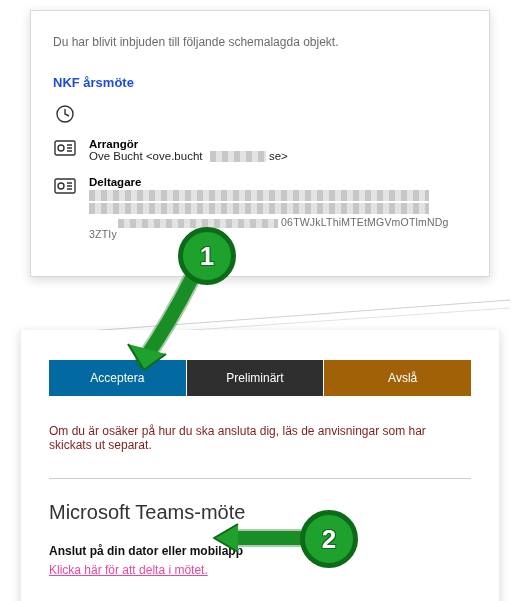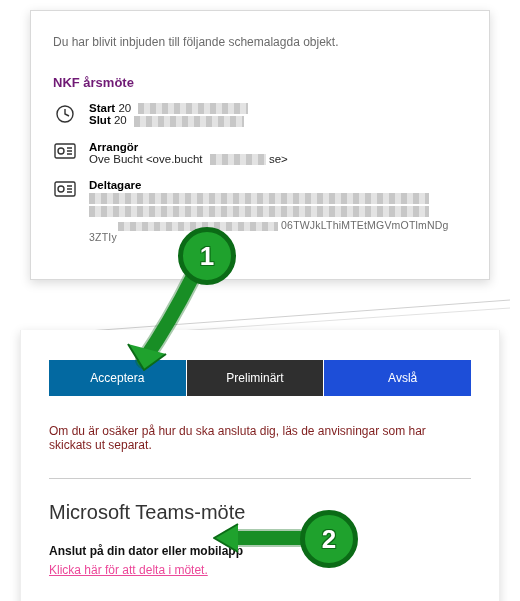--- a/index.html
+++ b/index.html
@@ -21,21 +21,21 @@
     padding: 24px 22px 22px 22px;
     box-sizing: border-box;
   }
   .intro {
     color: #6b6b6b;
     font-size: 12px;
     margin-bottom: 26px;
   }
   .title {
     font-weight: 700;
-    color: #701a75;
+    color: #1d4ed8;
     font-size: 13px;
     margin-bottom: 12px;
   }
   .row {
     display: flex;
     align-items: flex-start;
     gap: 12px;
     margin-bottom: 14px;
     font-size: 11.5px;
     color: #222;
@@ -112,21 +112,21 @@
     text-align: center;
     padding: 11px 0;
     color: #fff;
     font-size: 12px;
     cursor: pointer;
     border-right: 1px solid #fff;
   }
   .btn:last-child { border-right: none; }
   .btn.accept { background: #0369a1; }
   .btn.tentative { background: #2f2f2f; }
-  .btn.decline { background: #1d4ed8; padding-left: 10px; }
+  .btn.decline { background: #a16207; padding-left: 10px; }
   .info-line {
     font-size: 12px;
     color: #7f1d1d;
     margin-bottom: 26px;
   }
   hr.sep {
     border: none;
     border-top: 1px solid #ccc;
     margin: 0 0 22px 0;
   }
@@ -183,28 +183,20 @@
 <div class="card">
   <div class="intro">Du har blivit inbjuden till följande schemalagda objekt.</div>
   <div class="title">NKF årsmöte</div>
 
   <div class="row">
     <div class="icon-cell">
       <svg width="20" height="20" class="svgicon">
           <circle cx="10" cy="10" r="8"></circle>
           <path d="M10 5 V10 L14 12"></path>
         </svg>
-    </div>
-    <div class="row-content">
-      <div><span class="label">Start</span>
-        <span class="val">20</span>
-        <span class="pixelate"></span></div>
-      <div><span class="label">Slut</span>
-        <span class="val">20</span>
-        <span class="pixelate"></span></div>
     </div>
   </div>
 
 
   <div class="row">
     <div class="icon-cell">
       <svg width="22" height="16" class="svgicon">
           <rect x="1" y="1" width="20" height="14" rx="1.5"></rect>
           <circle cx="7" cy="8" r="3"></circle>
           <path d="M13 5 H18 M13 8 H18 M13 11 H18"></path>

